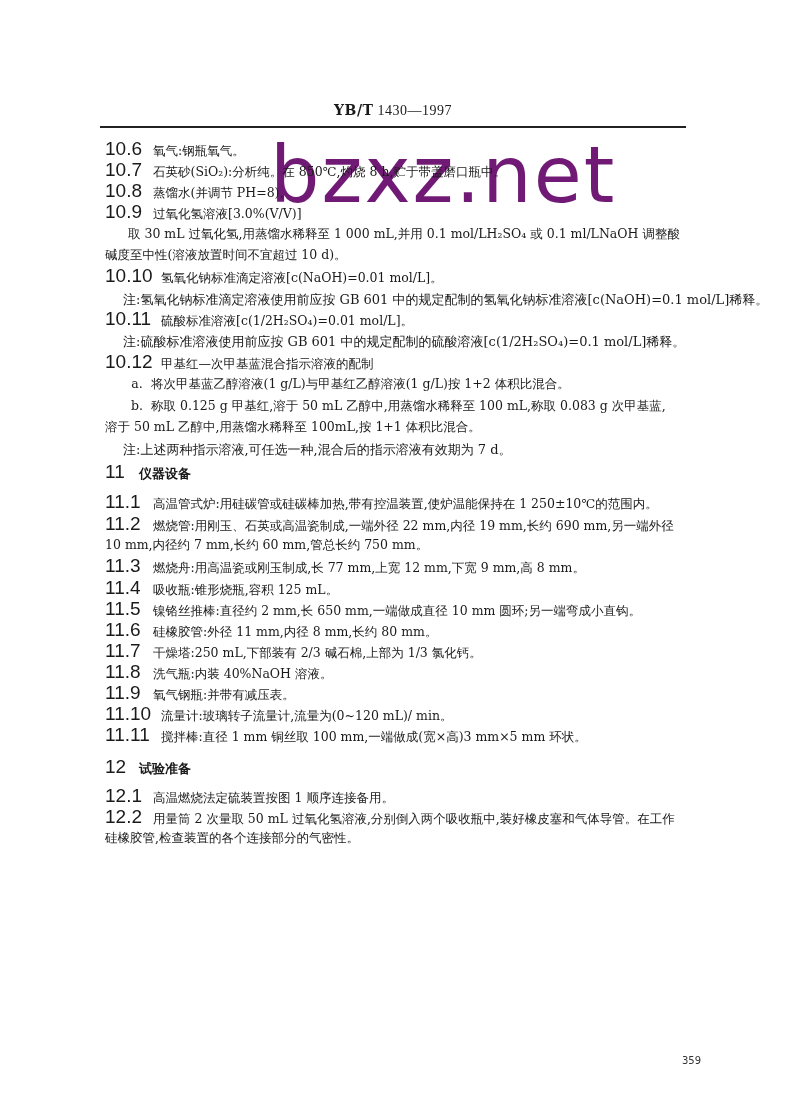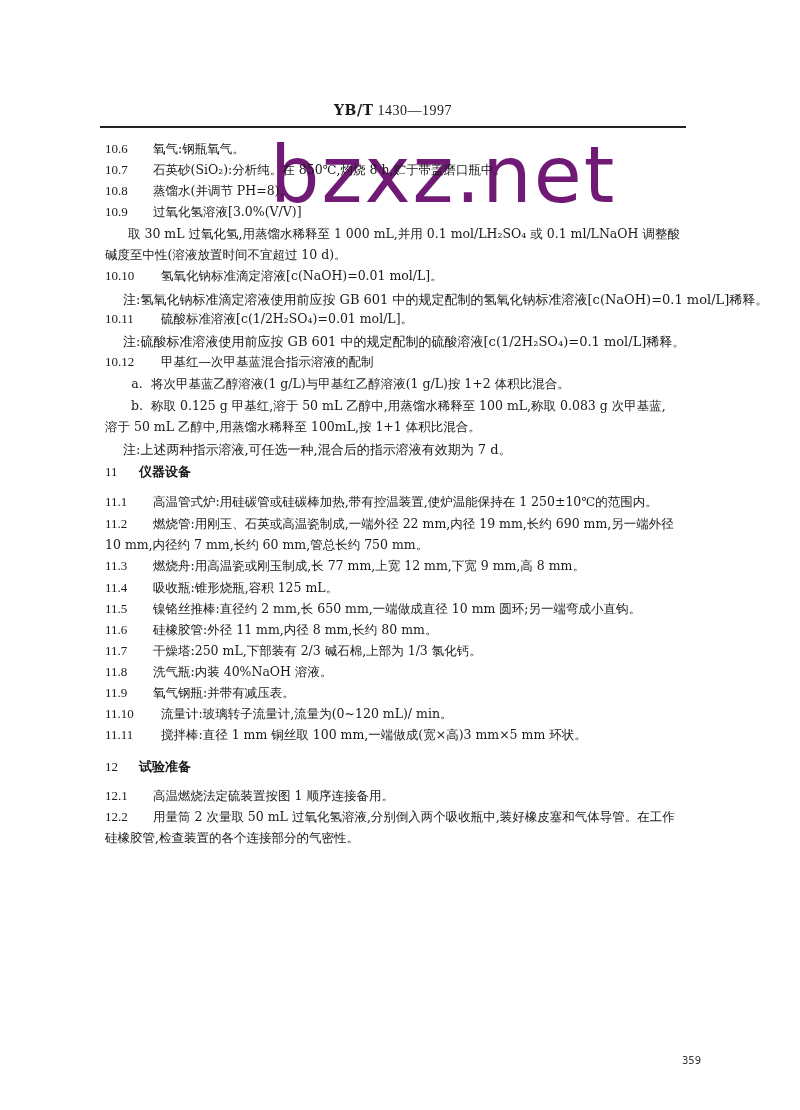--- a/index.html
+++ b/index.html
@@ -20,22 +20,22 @@
     font-size: 14px; letter-spacing: 0.5px;
   }
   .header .code { font-weight: bold; font-family: "DejaVu Serif", serif; }
   .header .num { font-family: Liberation Serif, serif; margin-left: 4px; }
   .rule { position: absolute; left: 100px; top: 126px; width: 586px; height: 0; border-top: 2px solid #222; }
   .line {
     position: absolute; left: 105px; white-space: nowrap;
     font-size: 12.5px; line-height: 16px;
   }
   .num-label {
-    font-family: Liberation Serif, serif;
-    font-size: 13px; display: inline-block; min-width: 48px;
+    font-family: Liberation Sans, sans-serif;
+    font-size: 19px; display: inline-block; min-width: 48px;
   }
   .num-label.wide { min-width: 56px; }
   .note { font-size: 13px; left: 123px; }
   .indent { left: 128px; }
   .sub { left: 123px; text-align: center; }
   .section {
     font-weight: bold; font-family: "DejaVu Sans", "Liberation Sans", sans-serif; font-size: 13px;
   }
   .section .num-label { min-width: 34px; font-weight: normal; }
   .pageno {

